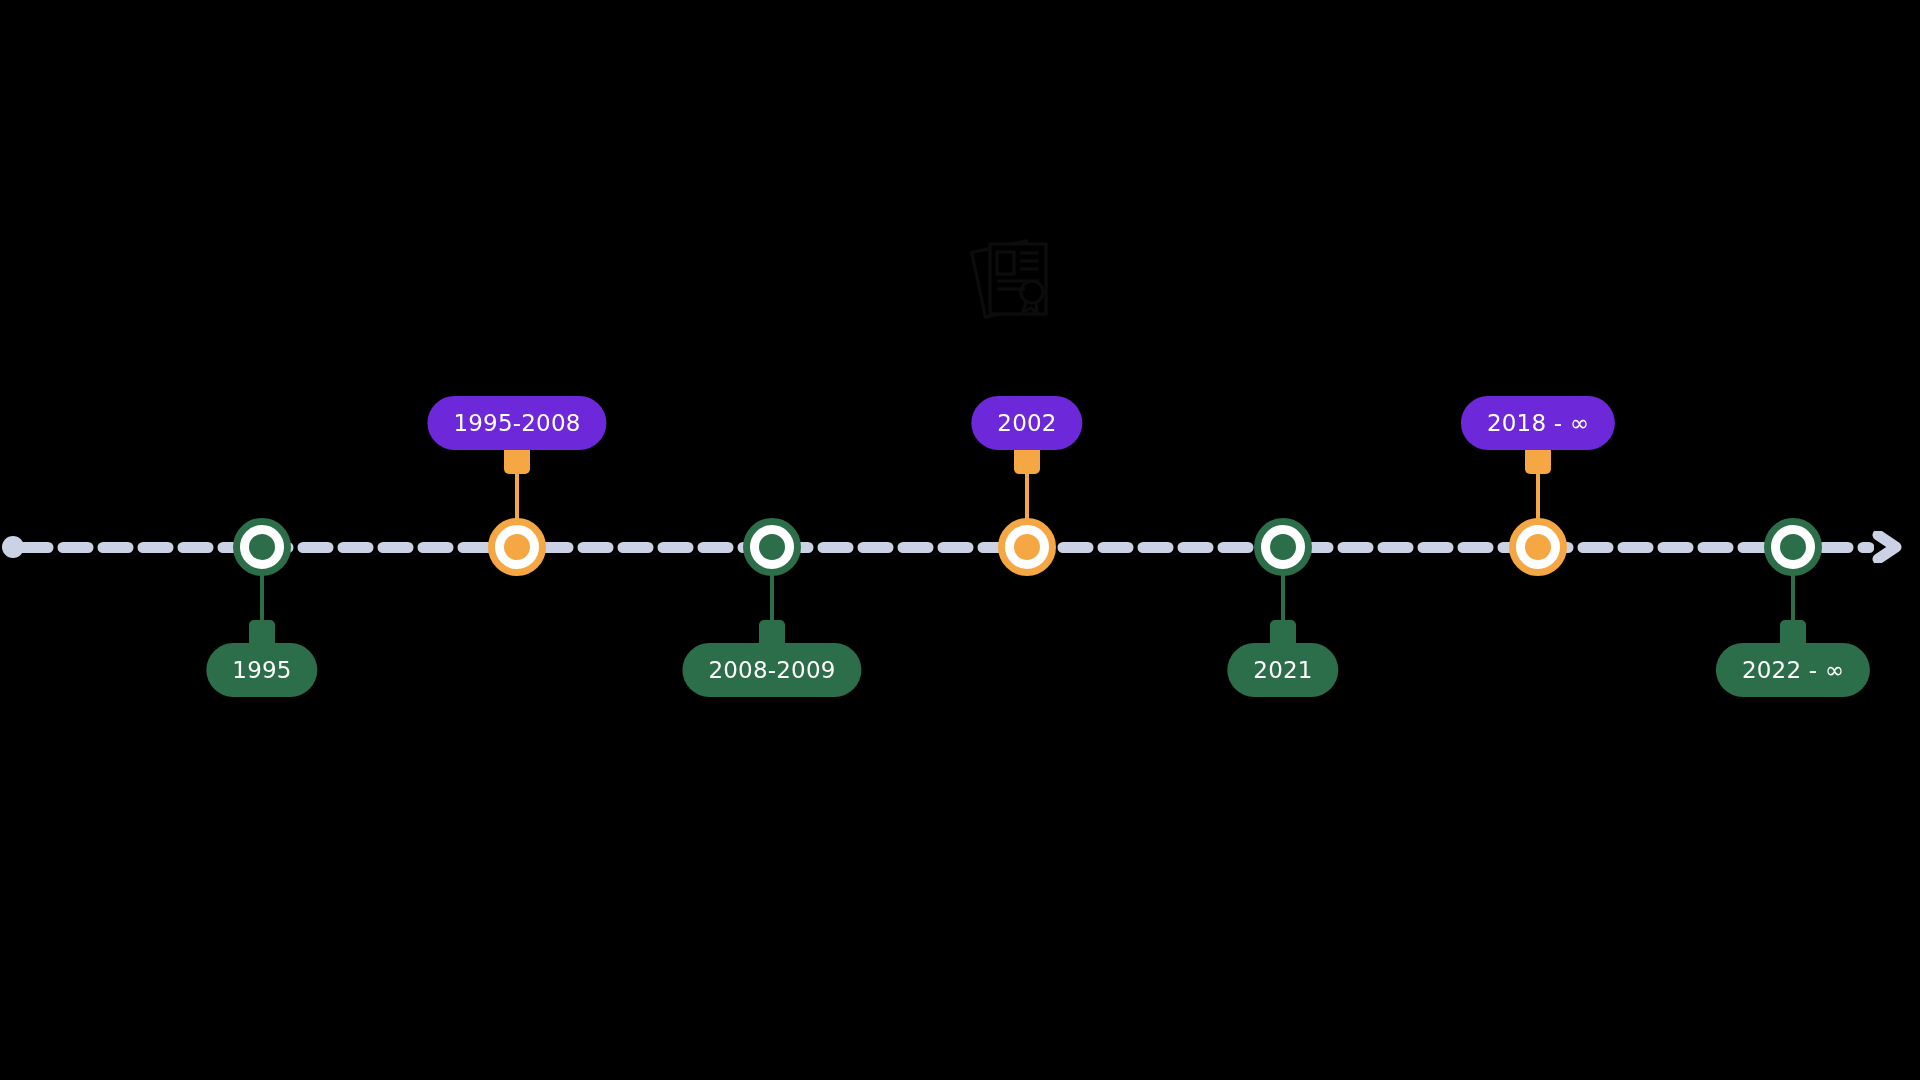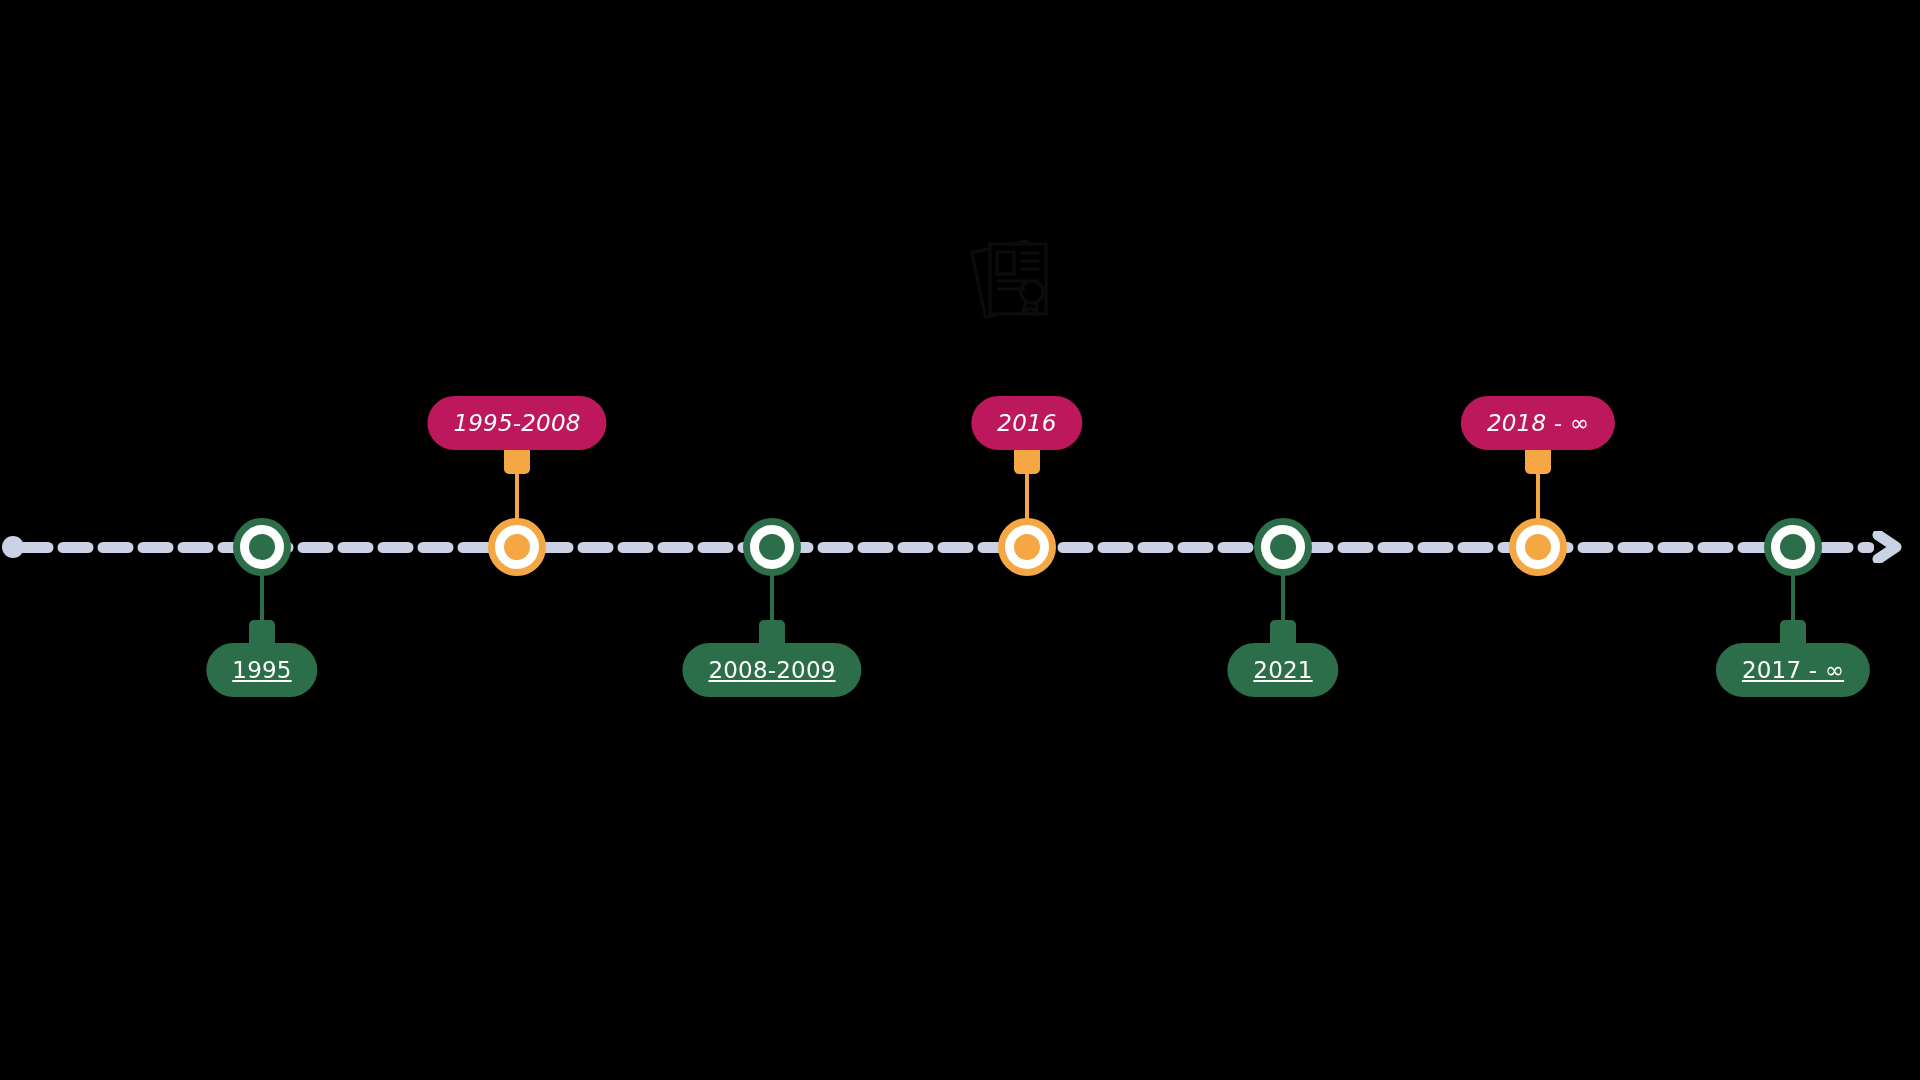--- a/index.html
+++ b/index.html
@@ -130,22 +130,22 @@
     color: #ffffff;
     font-size: 23px;
     font-weight: 400;
     letter-spacing: 0.2px;
     white-space: nowrap;
     padding: 0 26px;
     box-sizing: border-box;
     z-index: 4;
     transform: translateX(-50%);
   }
-  .pill.green  { background: #2c6e49; text-decoration: underline; }
-  .pill.orange { background: #be185d; font-style: italic; }
+  .pill.green  { background: #2c6e49; }
+  .pill.orange { background: #6d28d9; }
   .pill.below  { top: 643px; }
   .pill.above  { top: 396px; }
 </style>
 </head>
 <body>
 
 <div id="stage">
 
   <div class="watermark">
     <svg viewBox="0 0 96 96" xmlns="http://www.w3.org/2000/svg">
@@ -193,34 +193,34 @@
       <div class="plug down green" style="left: 772px;"></div>
       <div class="node green" style="left: 772px;">
         <div class="core"></div>
       </div>
       <div class="pill green below" style="left: 772px;">2008-2009</div>
       <div class="stem up orange" style="left: 1027px;"></div>
       <div class="plug up orange" style="left: 1027px;"></div>
       <div class="node orange" style="left: 1027px;">
         <div class="core"></div>
       </div>
-      <div class="pill orange above" style="left: 1027px;">2016</div>
+      <div class="pill orange above" style="left: 1027px;">2002</div>
       <div class="stem down green" style="left: 1283px;"></div>
       <div class="plug down green" style="left: 1283px;"></div>
       <div class="node green" style="left: 1283px;">
         <div class="core"></div>
       </div>
       <div class="pill green below" style="left: 1283px;">2021</div>
       <div class="stem up orange" style="left: 1538px;"></div>
       <div class="plug up orange" style="left: 1538px;"></div>
       <div class="node orange" style="left: 1538px;">
         <div class="core"></div>
       </div>
       <div class="pill orange above" style="left: 1538px;">2018 - ∞</div>
       <div class="stem down green" style="left: 1793px;"></div>
       <div class="plug down green" style="left: 1793px;"></div>
       <div class="node green" style="left: 1793px;">
         <div class="core"></div>
       </div>
-      <div class="pill green below" style="left: 1793px;">2017 - ∞</div>
+      <div class="pill green below" style="left: 1793px;">2022 - ∞</div>
     </div>
 
 </div>
 
 </body></html>

